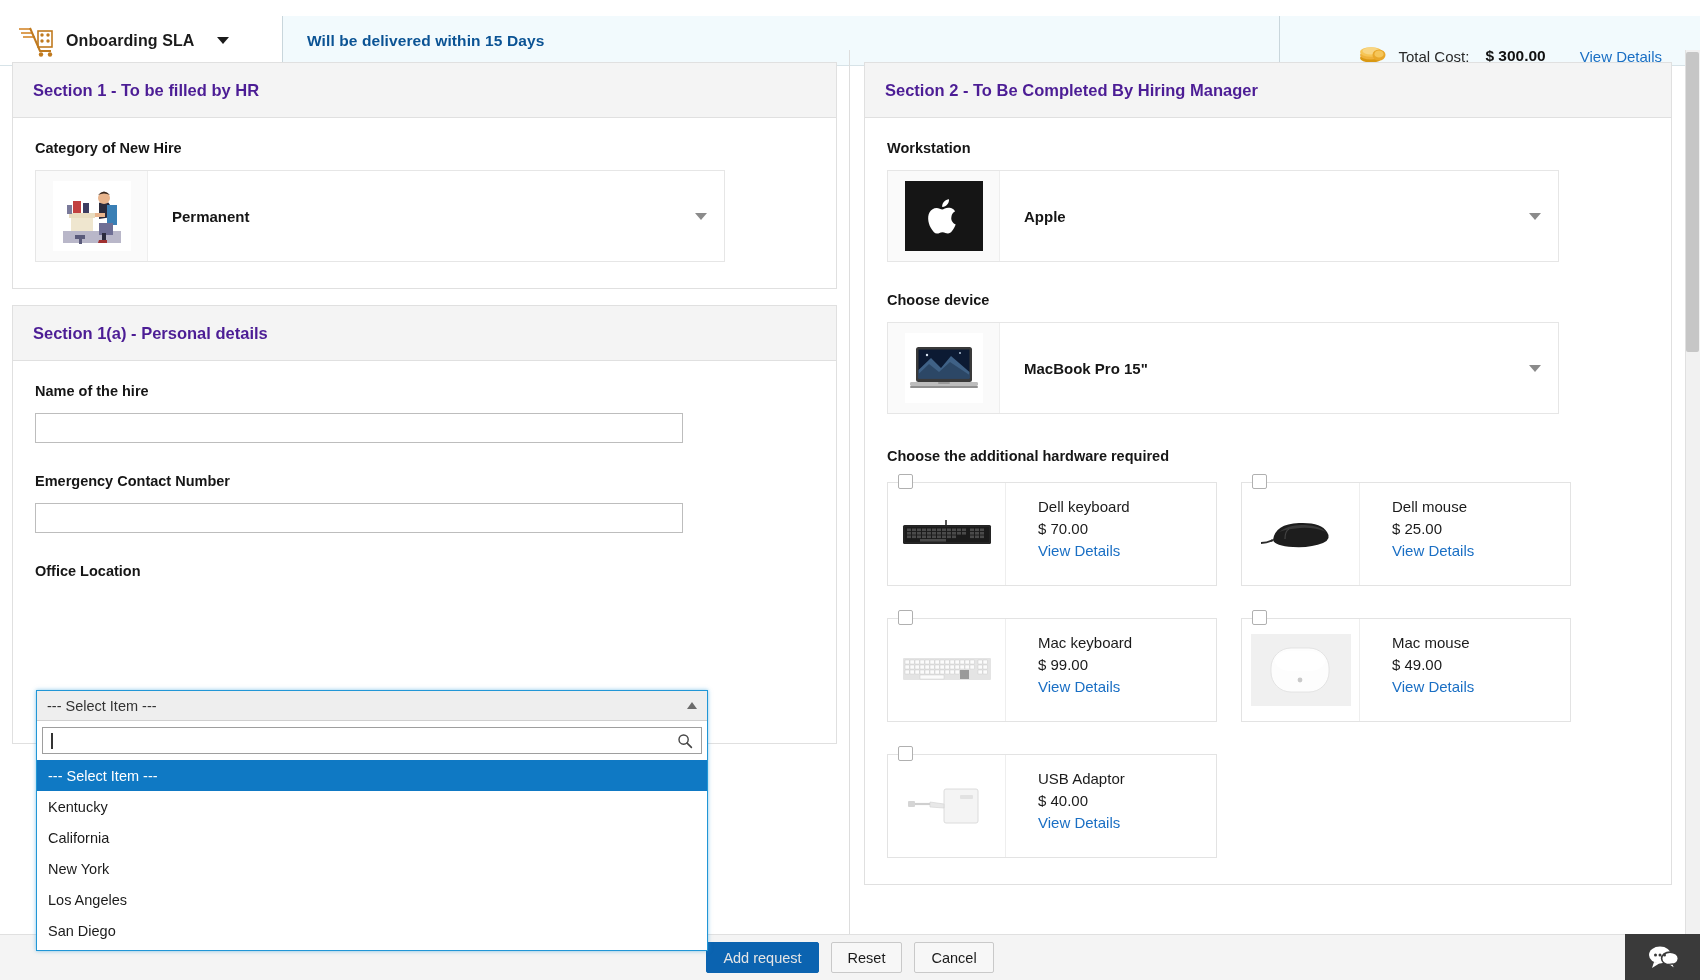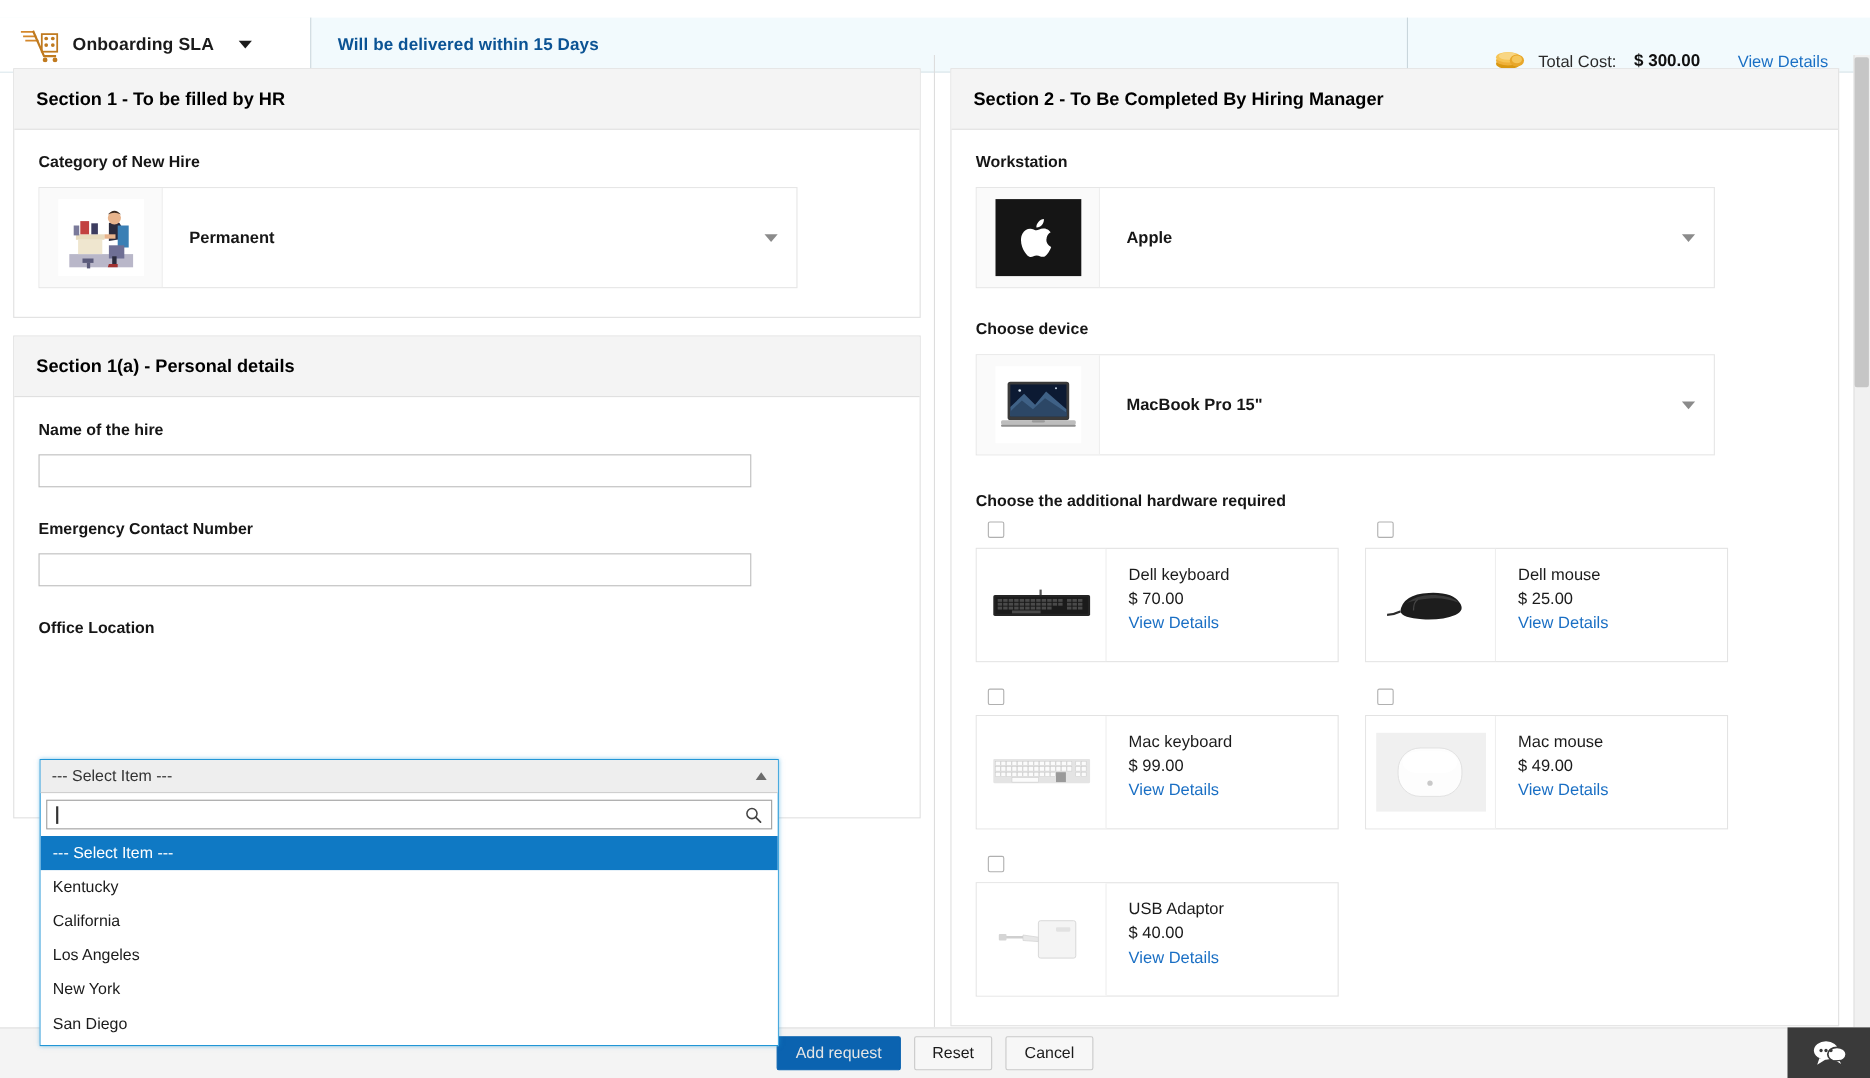--- a/index.html
+++ b/index.html
@@ -49,21 +49,21 @@
   .cols { position:absolute; left:0; top:50px; width:1700px; height:884px; display:flex; }
   .col { position:relative; }
   .col-left  { width:850px; border-right:1px solid #dddddd; padding:12px 12px 0 12px; }
   .col-right { width:850px; padding:12px 28px 0 14px; }
 
   .panel { border:1px solid #e0e0e0; background:#fff; margin-bottom:16px; }
   .panel-head {
     background:#f4f4f4; border-bottom:1px solid #e0e0e0;
     padding:18px 20px 17px 20px;
   }
-  .panel-head h2 { margin:0; font-size:16.5px; font-weight:bold; color:#000000; }
+  .panel-head h2 { margin:0; font-size:16.5px; font-weight:bold; color:#4c1d95; }
   .panel-body { padding:22px 22px 26px 22px; }
 
   .field-label { font-size:14.5px; font-weight:bold; color:#161616; margin-bottom:14px; }
   .field-label.mt { margin-top:30px; }
 
   
   .picker {
     display:flex; align-items:stretch; border:1px solid #e6e6e6; background:#fff;
     height:92px; width:100%;
   }
@@ -118,22 +118,22 @@
 
   
   .hw-label { font-size:14.5px; font-weight:bold; color:#161616; margin:34px 0 10px 0; }
   .hw-grid { display:flex; flex-wrap:wrap; gap:24px 24px; }
   .hw-cell { position:relative; width:330px; }
   .hw-check {
     position:absolute; left:11px; top:0px; width:15px; height:15px;
     border:1px solid #b0b0b0; background:#fff; border-radius:2px; z-index:3; cursor:pointer;
   }
   .hw-card {
-    margin-top:24px; border:1px solid #e3e3e3; background:#fff;
-    display:flex; height:104px; width:330px;
+    margin-top:8px; border:1px solid #e3e3e3; background:#fff;
+    display:flex; height:104px; width:330px;gap:12px;
   }
   .hw-thumb { width:118px; flex:0 0 118px; border-right:1px solid #eeeeee;
               display:flex; align-items:center; justify-content:center; background:#fff; }
   .hw-info { flex:1 1 auto; padding:13px 0 0 20px; }
   .hw-name { font-size:15px; color:#1b1b1b; line-height:1.45; }
   .hw-price { font-size:15px; color:#1b1b1b; line-height:1.45; }
   .hw-link { font-size:15px; color:#1a6fc4; line-height:1.45; cursor:pointer; }
 
   
   .footer {
@@ -525,22 +525,22 @@
             <circle cx="6.6" cy="6.6" r="4.6" fill="none" stroke="#444" stroke-width="1.4"></circle>
             <path d="M10.1 10.1 L14.4 14.4" stroke="#444" stroke-width="1.6" stroke-linecap="round"></path>
           </svg>
         </span>
       </div>
 
       <div class="ddl-list">
         <div class="ddl-item sel">--- Select Item ---</div>
         <div class="ddl-item">Kentucky</div>
         <div class="ddl-item">California</div>
+        <div class="ddl-item">New York</div>
         <div class="ddl-item">Los Angeles</div>
-        <div class="ddl-item">New York</div>
         <div class="ddl-item">San Diego</div>
       </div>
     </div>
   </div>
 
   <div class="scrollbar">
     <div class="scrollthumb"></div>
   </div>
 
   <div class="footer">

